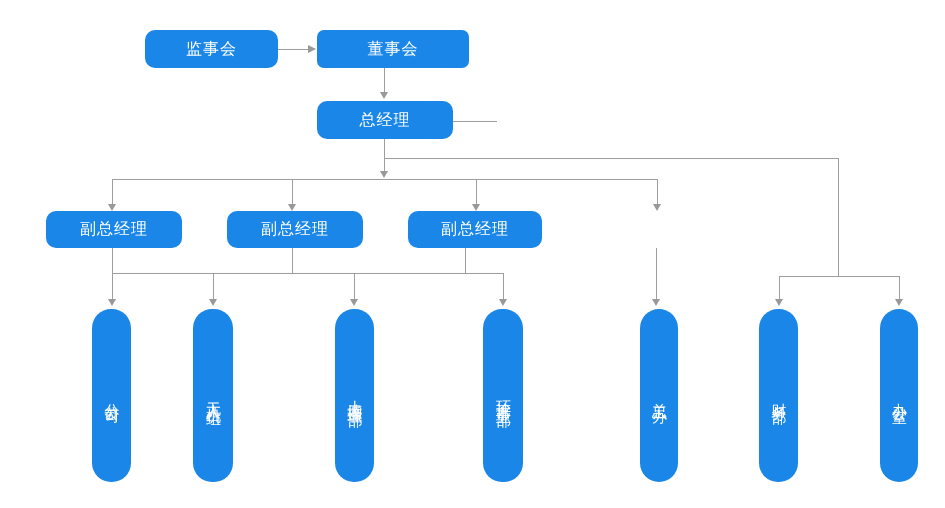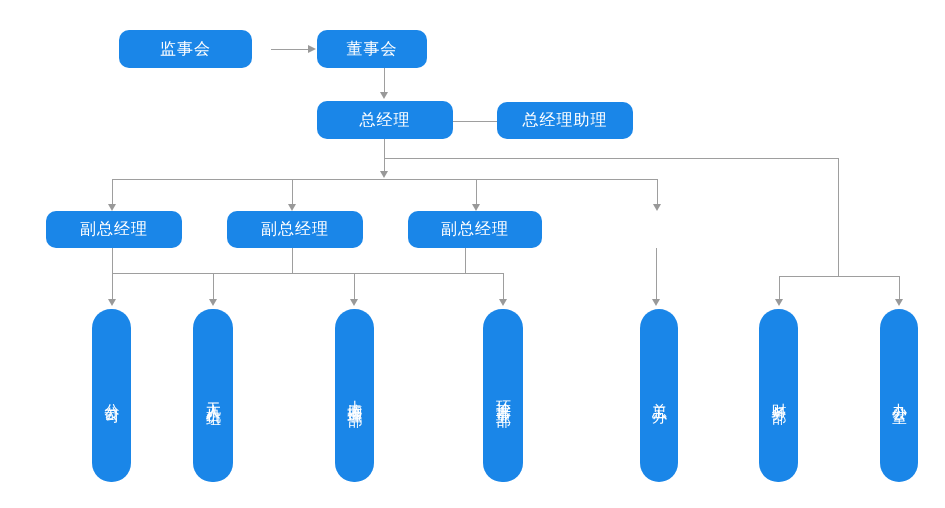--- a/index.html
+++ b/index.html
@@ -110,27 +110,26 @@
 
   <div class="line v" style="left:656px;top:248px;height:51px;"></div>
   <div class="arr down" style="left:652px;top:299px;"></div>
 
   <div class="line h" style="left:779px;top:276px;width:120px;"></div>
   <div class="line v" style="left:779px;top:276px;height:23px;"></div>
   <div class="arr down" style="left:775px;top:299px;"></div>
   <div class="line v" style="left:899px;top:276px;height:23px;"></div>
   <div class="arr down" style="left:895px;top:299px;"></div>
 
-  <div class="node h-node" style="left:119px;top:30px;width:133px;">监事会</div>
+  <div class="node h-node" style="left:145px;top:30px;width:133px;">监事会</div>
 
-  <div class="node h-node" style="left:317px;top:30px;width:110px;">董事会</div>
+  <div class="node h-node" style="left:317px;top:30px;width:152px;border-radius:7px;">董事会</div>
 
   <div class="node h-node" style="left:317px;top:101px;width:136px;">总经理</div>
 
-  <div class="node h-node" style="left:497px;top:102px;width:136px;height:37px;">总经理助理</div>
 
   <div class="node h-node r3" style="left:46px;top:211px;width:136px;">副总经理</div>
 
   <div class="node h-node r3" style="left:227px;top:211px;width:136px;">副总经理</div>
 
   <div class="node h-node r3" style="left:408px;top:211px;width:134px;">副总经理</div>
 
 
   <div class="node v-node" style="left:92px;width:39px;">分公司</div>
 

